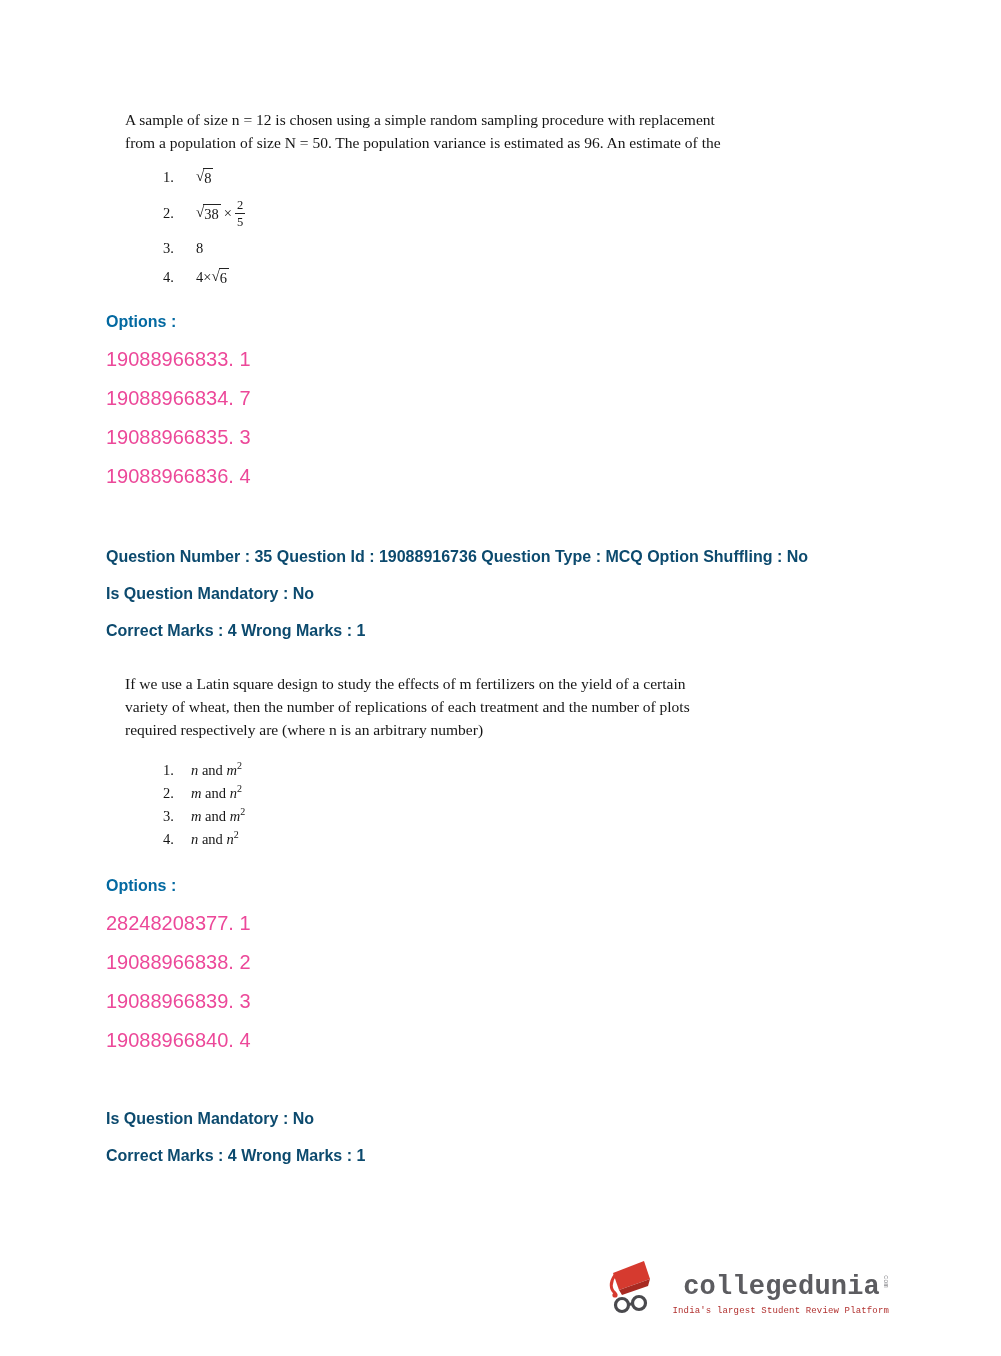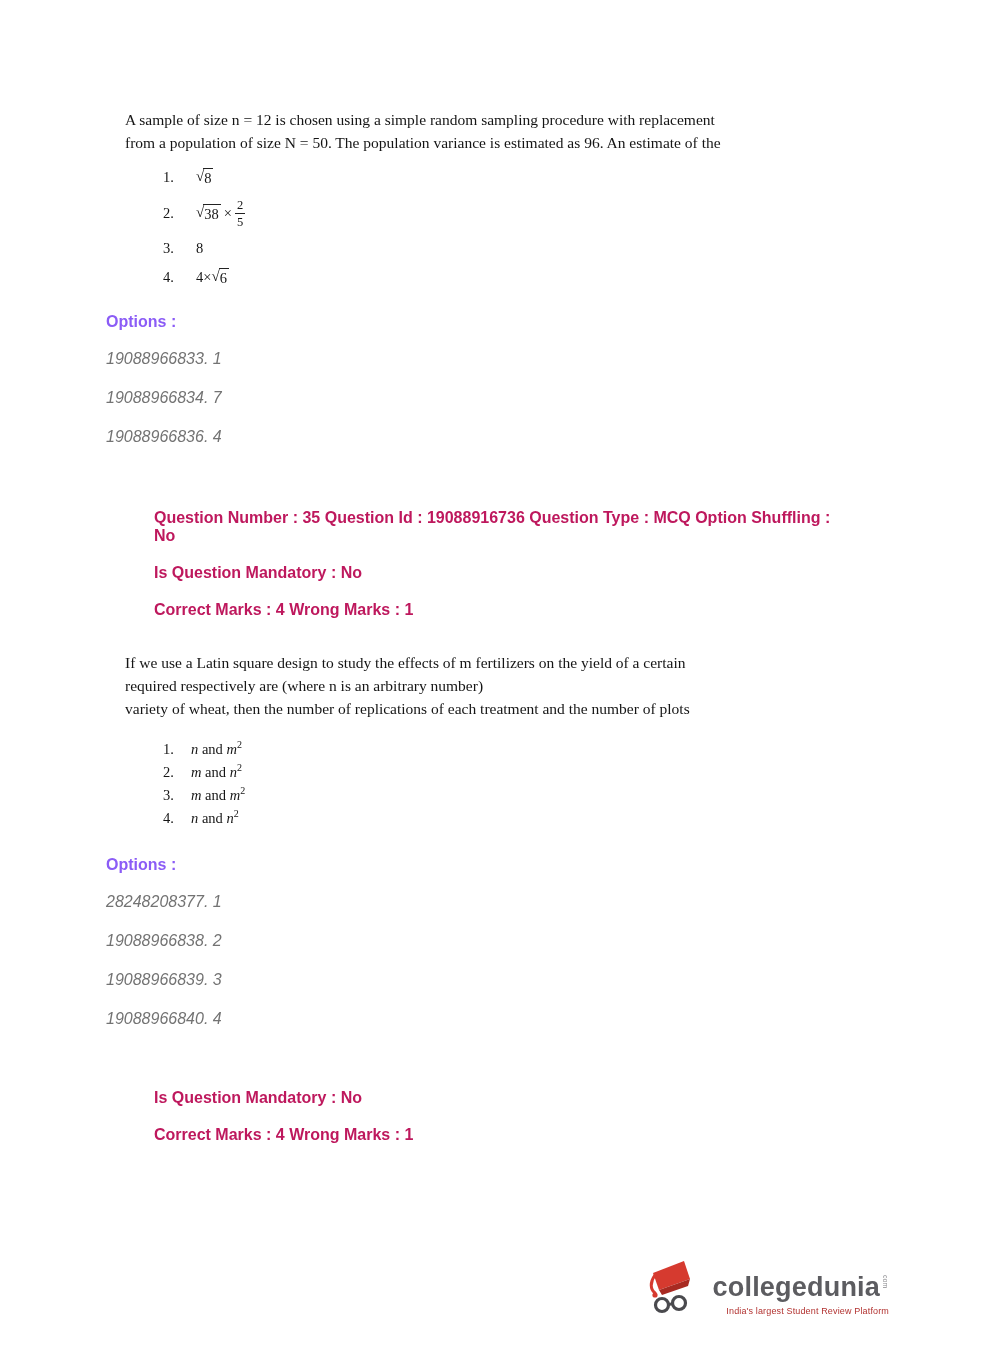--- a/index.html
+++ b/index.html
@@ -52,39 +52,39 @@
 
   .choices-q35 { margin-top:18px; line-height:23px; }
   .choices-q35 .choice { display:flex; align-items:baseline; }
   .choices-q35 .choice-num { width:28px; flex:0 0 28px; }
   .mvar { font-style:italic; }
   .msup { font-size:10px; vertical-align:super; line-height:0; }
 
   
   .options-label {
     margin-top:26px;
-    font-weight:bold; font-size:16px; color:#8b5cf6;
+    font-weight:bold; font-size:16px; color:#0369a1;
   }
   .options-list { margin-top:20px; }
   .option-row {
-    font-size:16px; color:#737373;
-    margin-bottom:23px; line-height:16px;font-style:italic;
-  }
-
-  .meta-block { font-weight:bold; font-size:16px; color:#be185d;margin-left:48px; }
+    font-size:20px; color:#ec4899;
+    margin-bottom:23px; line-height:16px;
+  }
+
+  .meta-block { font-weight:bold; font-size:16px; color:#0c4a6e; }
   .meta-block .meta-line { margin-bottom:19px; line-height:18px; }
   .meta-block .meta-line:last-child { margin-bottom:0; }
   .meta-q35 { margin-top:64px; }
   .meta-q36 { margin-top:62px; }
   .q35-body { margin-top:32px; }
 
   
   .logo {
     position:absolute; right:32px; bottom:40px;
-    display:flex; align-items:flex-end; gap:21px;
+    display:flex; align-items:flex-end; gap:21px;font-family:Liberation Mono, monospace;
   }
   .logo-icon { width:46px; height:56px; flex:0 0 46px; }
   .logo-text { display:flex; flex-direction:column; align-items:flex-end; }
   .brand-row { display:flex; align-items:flex-start; }
   .brand {
     font-size:27px; font-weight:bold; color:#5c5c60;
     letter-spacing:0.2px; line-height:30px;
   }
   .brand-suffix {
     font-size:7px; color:#8a8a8e;
@@ -138,35 +138,36 @@
               <span class="sign">√</span>
               <span class="rad">6</span>
             </span>
         </div>
       </div>
 
       <div class="options-label">Options :</div>
       <div class="options-list">
         <div class="option-row">19088966833. 1</div>
         <div class="option-row">19088966834. 7</div>
+        <div class="option-row">19088966835. 3</div>
         <div class="option-row">19088966836. 4</div>
       </div>
     </section>
 
     <section>
       <div class="meta-block meta-q35">
         <div class="meta-line">Question Number : 35 Question Id : 19088916736 Question Type : MCQ Option Shuffling : No</div>
         <div class="meta-line">Is Question Mandatory : No</div>
         <div class="meta-line">Correct Marks : 4 Wrong Marks : 1</div>
       </div>
 
       <div class="q-body q35-body">
         <div>If we use a Latin square design to study the effects of m fertilizers on the yield of a certain</div>
+        <div>variety of wheat, then the number of replications of each treatment and the number of plots</div>
         <div>required respectively are (where n is an arbitrary number)</div>
-        <div>variety of wheat, then the number of replications of each treatment and the number of plots</div>
       </div>
 
       <div class="choices choices-q35">
         <div class="choice">
           <span class="choice-num">1.</span>
           <span><span class="mvar">n</span><span> and </span><span class="mvar">m</span><span class="msup">2</span></span>
         </div>
         <div class="choice">
           <span class="choice-num">2.</span>
           <span><span class="mvar">m</span><span> and </span><span class="mvar">n</span><span class="msup">2</span></span>

